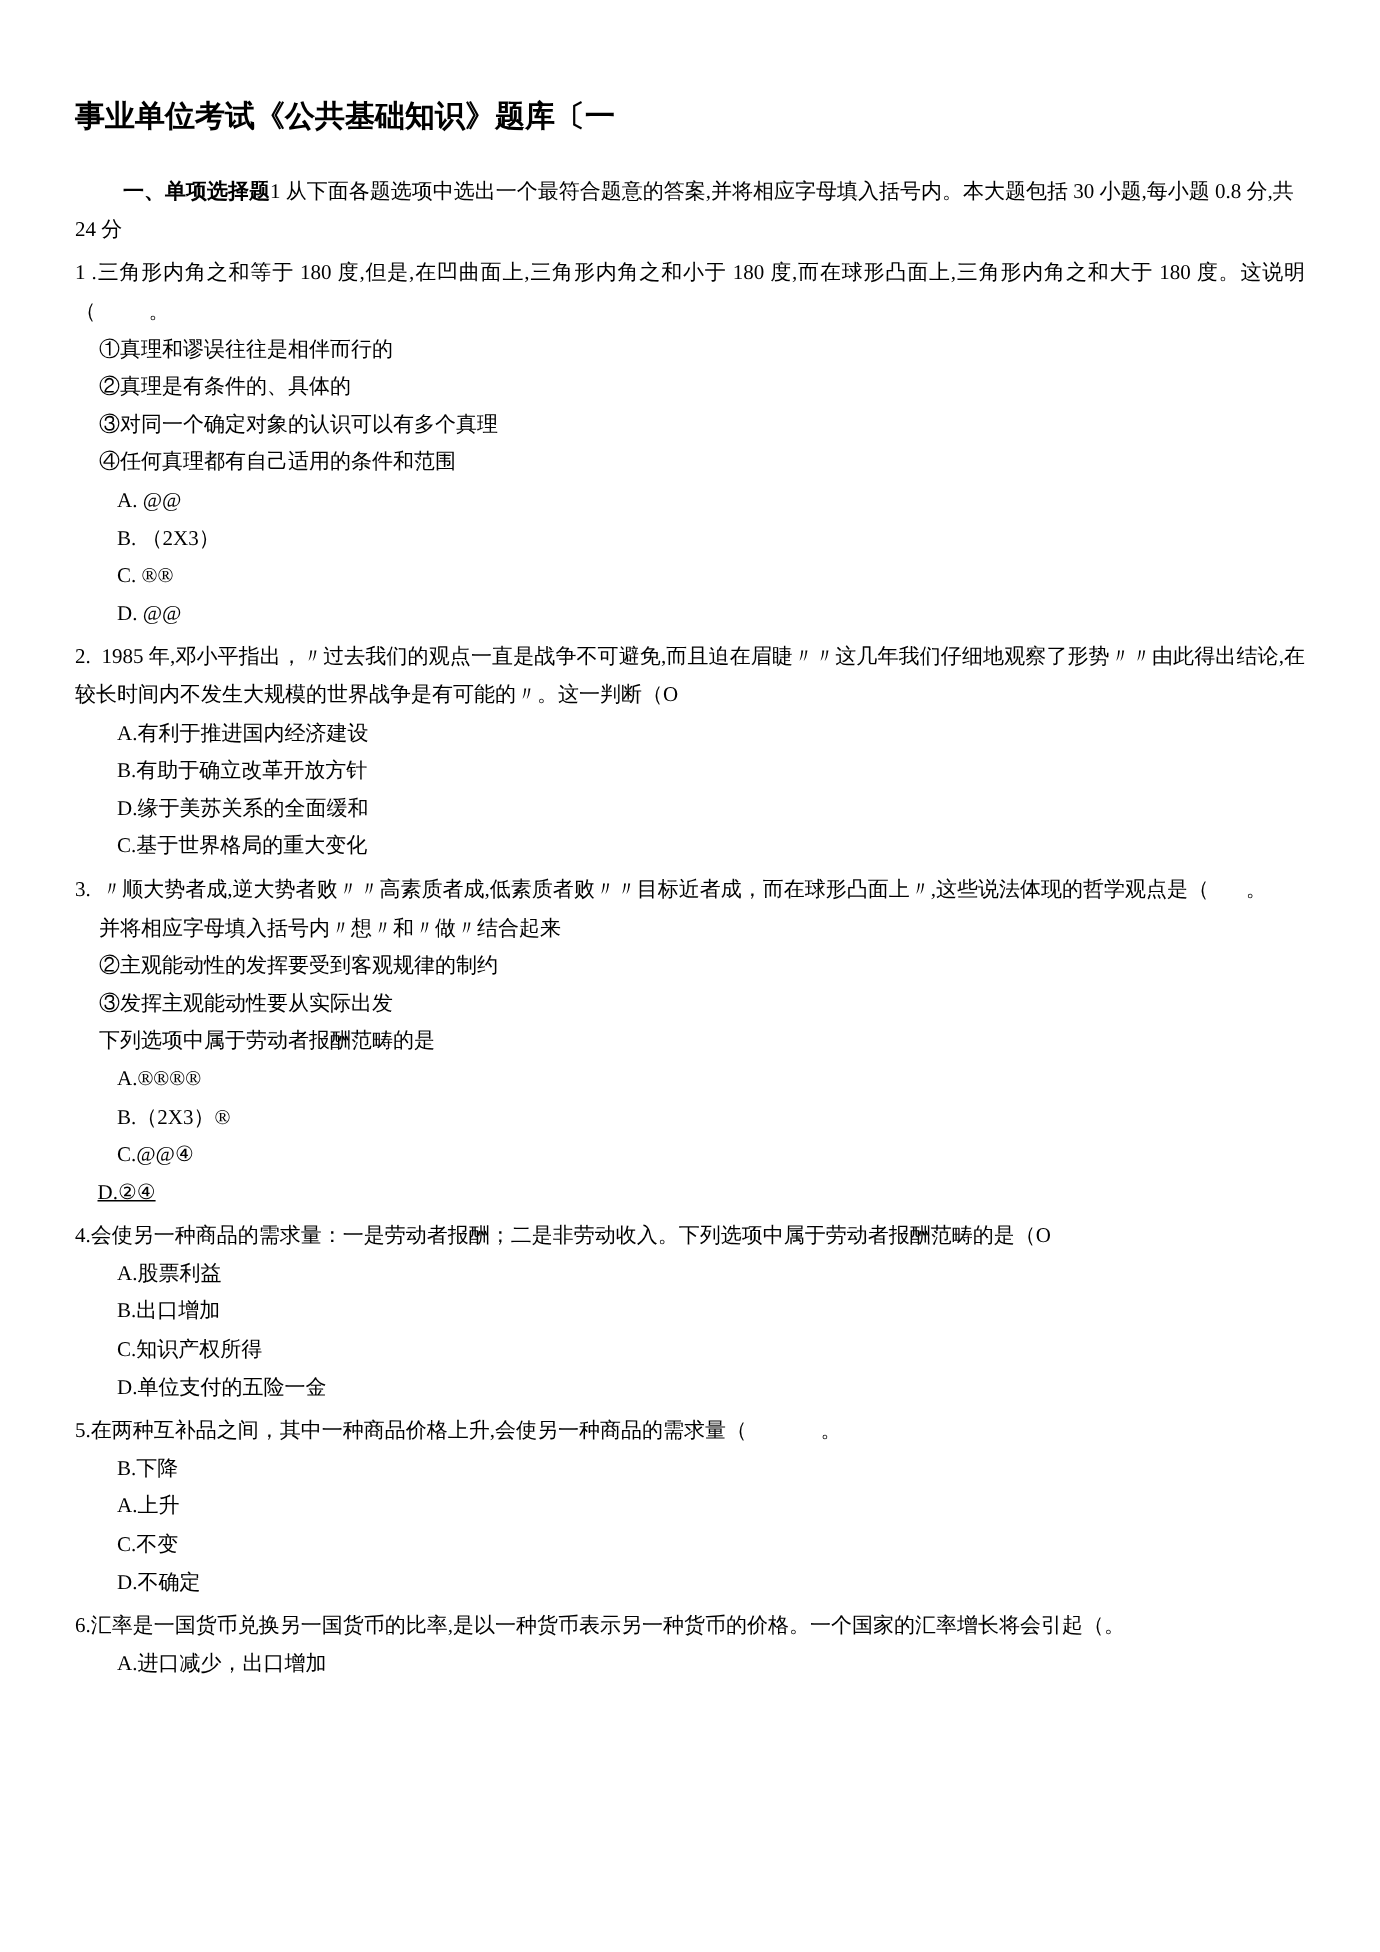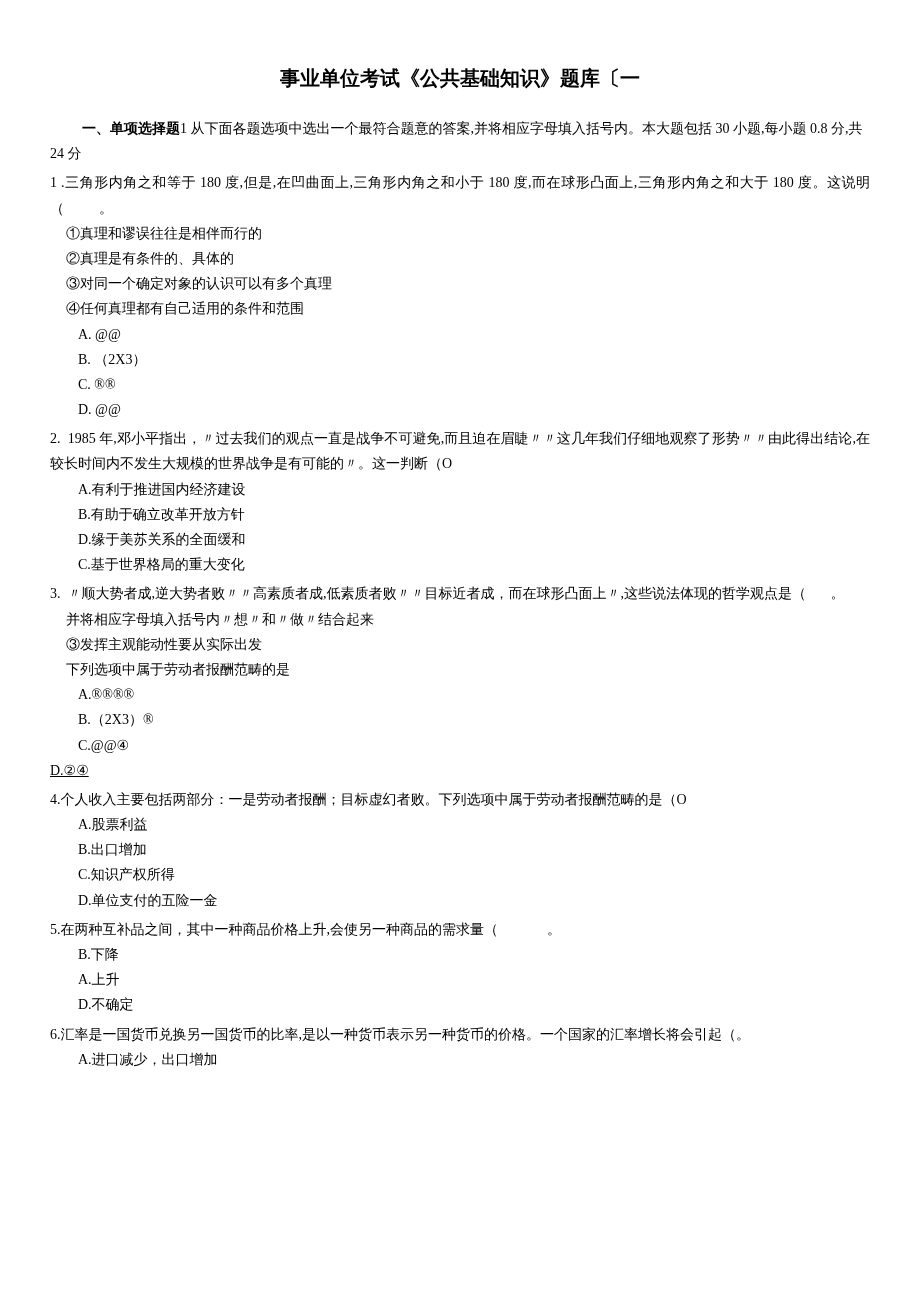--- a/index.html
+++ b/index.html
@@ -6,21 +6,21 @@
       font-family: "SimSun", "宋体", serif;
       font-size: 14px;
       line-height: 1.8;
       color: #000;
       background: #fff;
       max-width: 820px;
       margin: 0 auto;
       padding: 60px 50px;
     }
     .title {
-      text-align: center;
+      text-align: left;
       font-size: 20px;
       font-weight: bold;
       margin-bottom: 20px;
     }
     .section-header {
       margin-bottom: 4px;
     }
     .section-header .bold {
       font-weight: bold;
       margin-left: 32px;
@@ -32,21 +32,21 @@
       text-align: justify;
     }
     .sub-item {
       margin-left: 16px;
       font-family: Liberation Serif, serif;
     }
     .option {
       margin-left: 2em;
     }
     .option-nomargin {
-      margin-left: 0;
+      margin-left: 15px;
       text-decoration: underline;
     }
   </style>
 </head>
 <body>
 
 <div class="title">事业单位考试《公共基础知识》题库〔一</div>
 
 <div class="section-header">
   <span class="bold">一、单项选择题</span><span>1 从下面各题选项中选出一个最符合题意的答案,并将相应字母填入括号内。本大题包括 30 小题,每小题 0.8 分,共 24 分</span>
@@ -74,44 +74,46 @@
   <div class="option">B.有助于确立改革开放方针</div>
   <div class="option">D.缘于美苏关系的全面缓和</div>
   <div class="option">C.基于世界格局的重大变化</div>
 </div>
 
 <div class="question">
   <div class="q-text">
     <span>3.</span>&nbsp;&nbsp;<span>〃顺大势者成,逆大势者败〃〃高素质者成,低素质者败〃〃目标近者成，而在球形凸面上〃,这些说法体现的哲学观点是（</span>&nbsp;&nbsp;&nbsp;&nbsp;&nbsp;&nbsp;&nbsp;<span>。</span>
   </div>
   <div class="sub-item">并将相应字母填入括号内〃想〃和〃做〃结合起来</div>
+  <div class="sub-item">②主观能动性的发挥要受到客观规律的制约</div>
   <div class="sub-item">③发挥主观能动性要从实际出发</div>
   <div class="sub-item">下列选项中属于劳动者报酬范畴的是</div>
   <div class="option">A.®®®®</div>
   <div class="option">B.（2X3）®</div>
   <div class="option">C.@@④</div>
   <div class="option-nomargin">D.②④</div>
 </div>
 
 <div class="question">
   <div class="q-text">
-    <span>4.</span><span>个人收入主要包括两部分：一是劳动者报酬；目标虚幻者败。下列选项中属于劳动者报酬范畴的是（O</span>
+    <span>4.</span><span>会使另一种商品的需求量：一是劳动者报酬；二是非劳动收入。下列选项中属于劳动者报酬范畴的是（O</span>
   </div>
   <div class="option">A.股票利益</div>
   <div class="option">B.出口增加</div>
   <div class="option">C.知识产权所得</div>
   <div class="option">D.单位支付的五险一金</div>
 </div>
 
 <div class="question">
   <div class="q-text">
     <span>5.</span><span>在两种互补品之间，其中一种商品价格上升,会使另一种商品的需求量（</span>&nbsp;&nbsp;&nbsp;&nbsp;&nbsp;&nbsp;&nbsp;&nbsp;&nbsp;&nbsp;&nbsp;&nbsp;&nbsp;&nbsp;<span>。</span>
   </div>
   <div class="option">B.下降</div>
   <div class="option">A.上升</div>
+  <div class="option">C.不变</div>
   <div class="option">D.不确定</div>
 </div>
 
 <div class="question">
   <div class="q-text">
     <span>6.</span><span>汇率是一国货币兑换另一国货币的比率,是以一种货币表示另一种货币的价格。一个国家的汇率增长将会引起（。</span>
   </div>
   <div class="option">A.进口减少，出口增加</div>
 </div>
 

